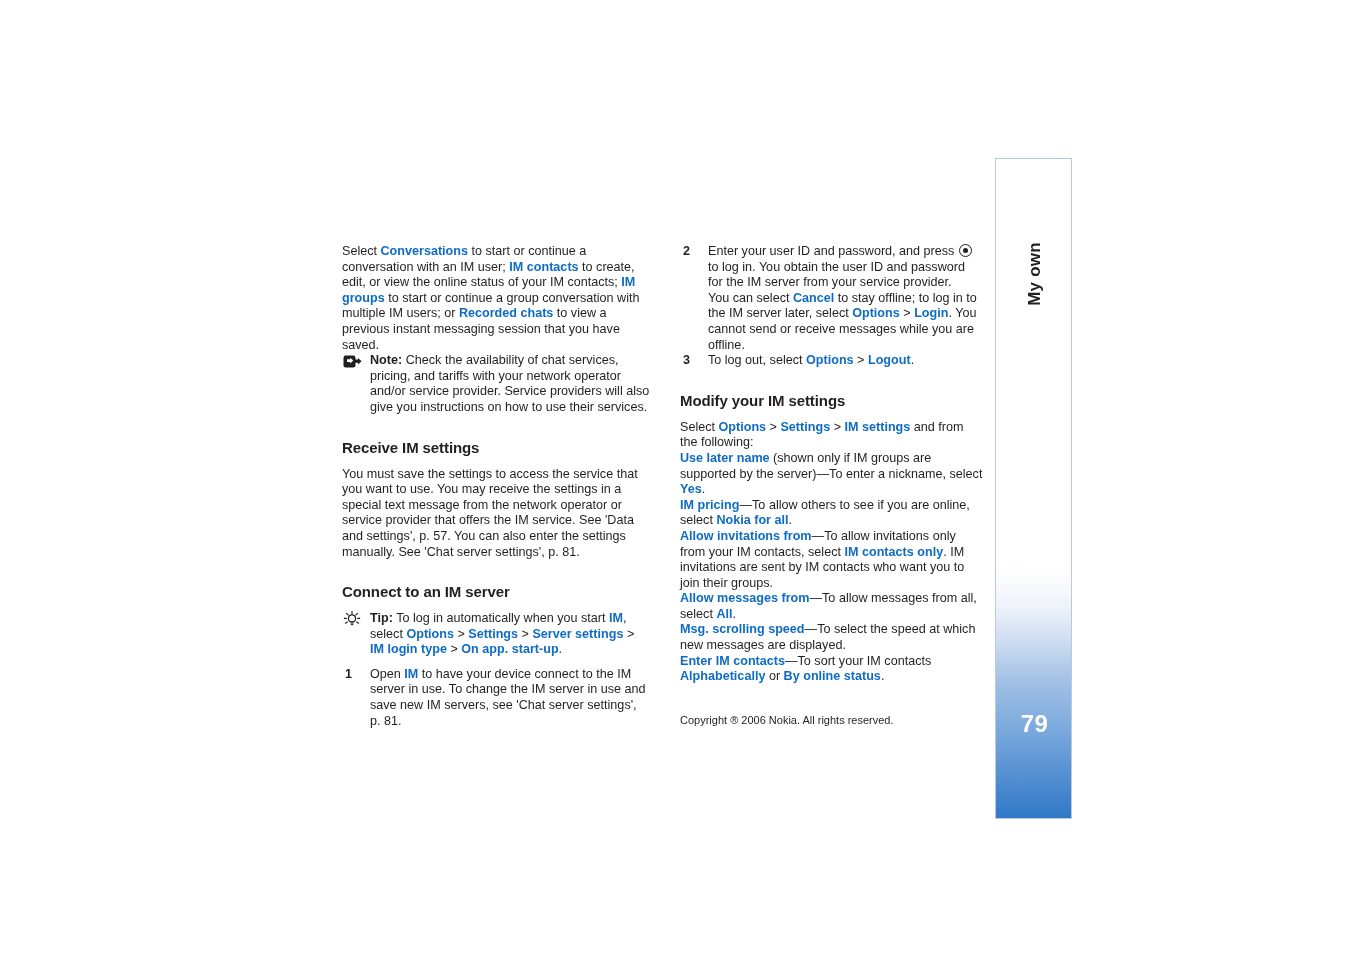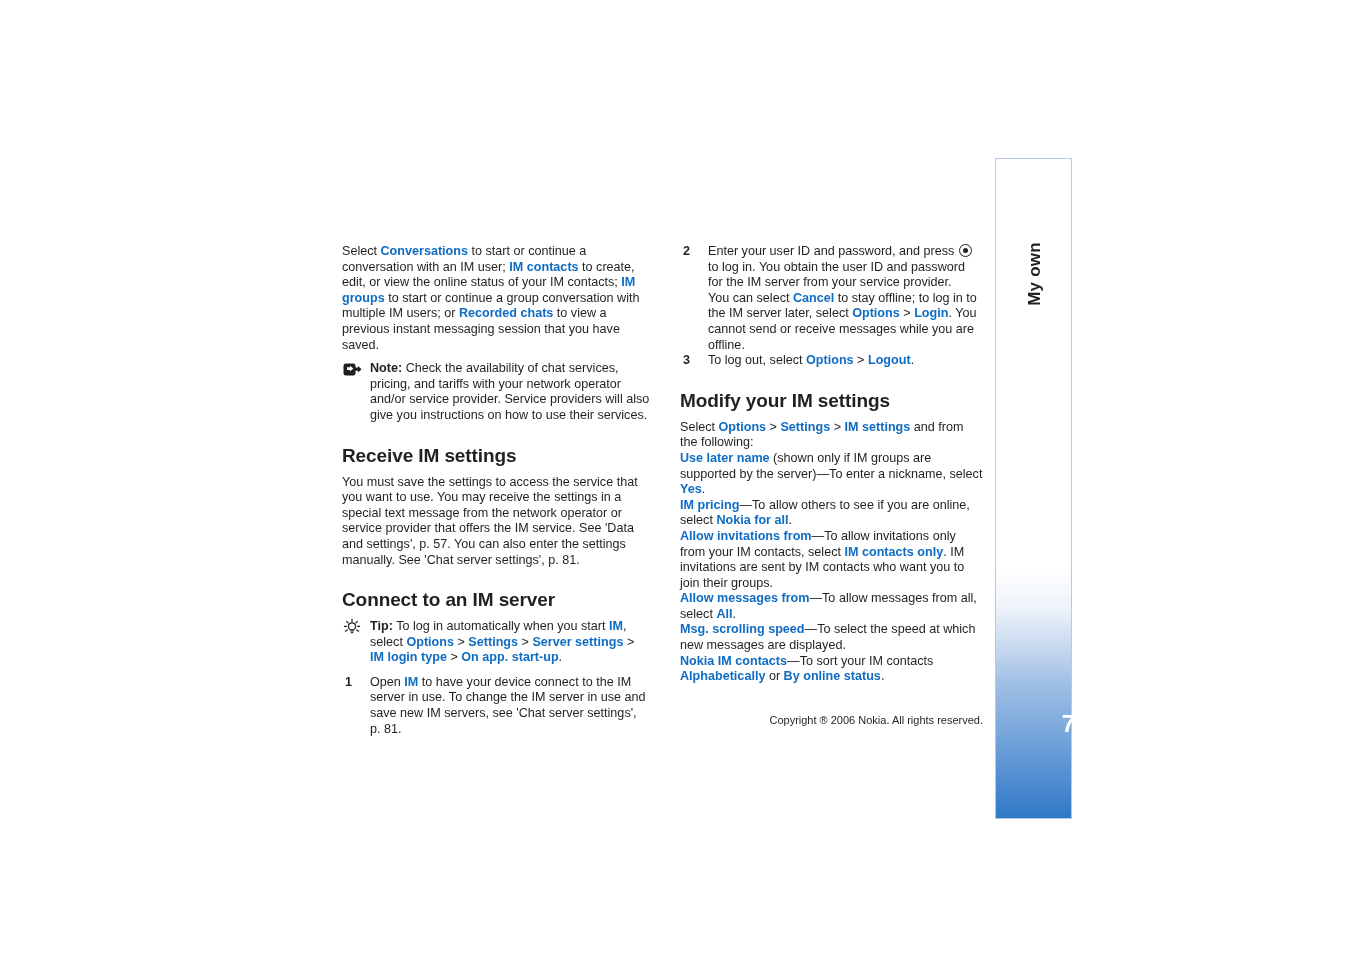--- a/index.html
+++ b/index.html
@@ -65,58 +65,57 @@
   .page-number {
     position: absolute;
     left: 0;
     top: 551px;
     width: 77px;
     text-align: center;
     font-size: 24px;
     font-weight: bold;
     color: #ffffff;
     letter-spacing: 0.5px;
-    margin-left: 41px;
   }
 
   
   .col {
     position: absolute;
     top: 244px;
     width: 308px;
     font-size: 12.6px;
     line-height: 15.6px;
   }
   .col-left  { left: 342px; }
   .col-right { left: 680px; width: 303px; }
 
   p.para {
     margin: 0 0 0 0;
     text-align: left;
   }
 
   h2.heading {
-    font-size: 19px;
+    font-size: 15px;
     font-weight: bold;
     margin: 22px 0 9px 0;
     line-height: 20px;
     letter-spacing: -0.1px;
     color: #231f20;
   }
 
   .lnk {
     color: #0f6cc4;
     font-weight: bold;
   }
   .gt { color: #231f20; font-weight: normal; }
 
   
   .callout {
     position: relative;
-    margin-top: 8px;
+    margin-top: 0;
     padding-left: 28px;
   }
   .callout .cbody {
     text-indent: 0;
   }
   .callout .clabel { font-weight: bold; }
 
   .icon-note {
     position: absolute;
     left: 1px;
@@ -180,21 +179,21 @@
   .setting {
     margin-top: 11px;
   }
 
   
   .copyright {
     position: absolute;
     left: 680px;
     top: 713px;
     width: 303px;
-    text-align: right;
+    text-align: left;
     font-size: 11px;
     color: #231f20;
     line-height: 14px;
   }
 </style>
 </head>
 <body>
 
 <div id="page">
 
@@ -272,19 +271,19 @@
     <p class="para setting"><span class="lnk">Use later name</span><span> (shown only if IM groups are supported by the server)—To enter a nickname, select </span><span class="lnk">Yes</span><span>.</span></p>
 
     <p class="para setting"><span class="lnk">IM pricing</span><span>—To allow others to see if you are online, select </span><span class="lnk">Nokia for all</span><span>.</span></p>
 
     <p class="para setting"><span class="lnk">Allow invitations from</span><span>—To allow invitations only from your IM contacts, select </span><span class="lnk">IM contacts only</span><span>. IM invitations are sent by IM contacts who want you to join their groups.</span></p>
 
     <p class="para setting"><span class="lnk">Allow messages from</span><span>—To allow messages from all, select </span><span class="lnk">All</span><span>.</span></p>
 
     <p class="para setting"><span class="lnk">Msg. scrolling speed</span><span>—To select the speed at which new messages are displayed.</span></p>
 
-    <p class="para setting"><span class="lnk">Nokia IM contacts</span><span>—To sort your IM contacts </span><span class="lnk">Alphabetically</span><span> or </span><span class="lnk">By online status</span><span>.</span></p>
+    <p class="para setting"><span class="lnk">Enter IM contacts</span><span>—To sort your IM contacts </span><span class="lnk">Alphabetically</span><span> or </span><span class="lnk">By online status</span><span>.</span></p>
 
   </div>
 
   <div class="copyright">Copyright ® 2006 Nokia. All rights reserved.</div>
 
 </div>
 
 </body></html>

